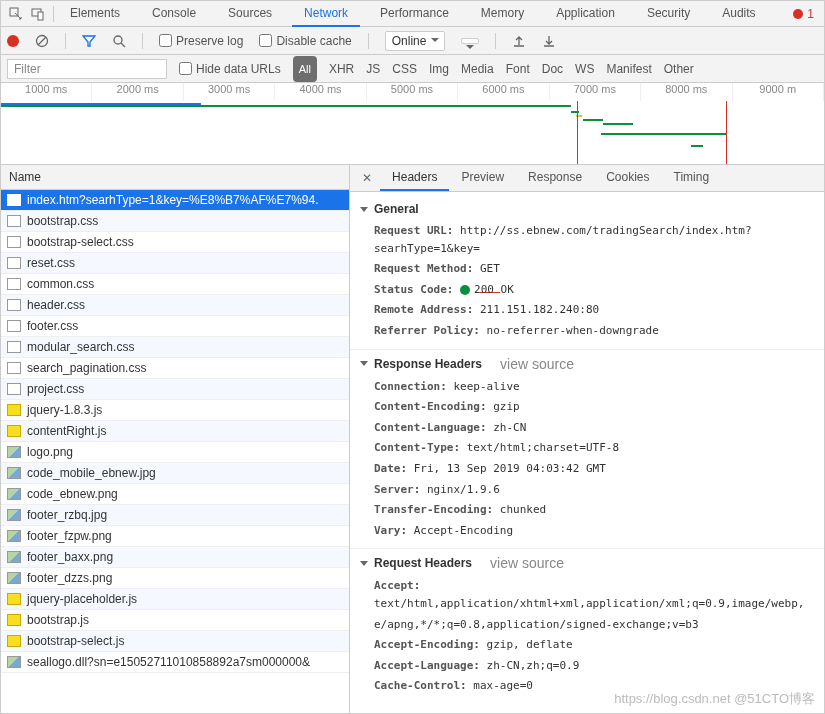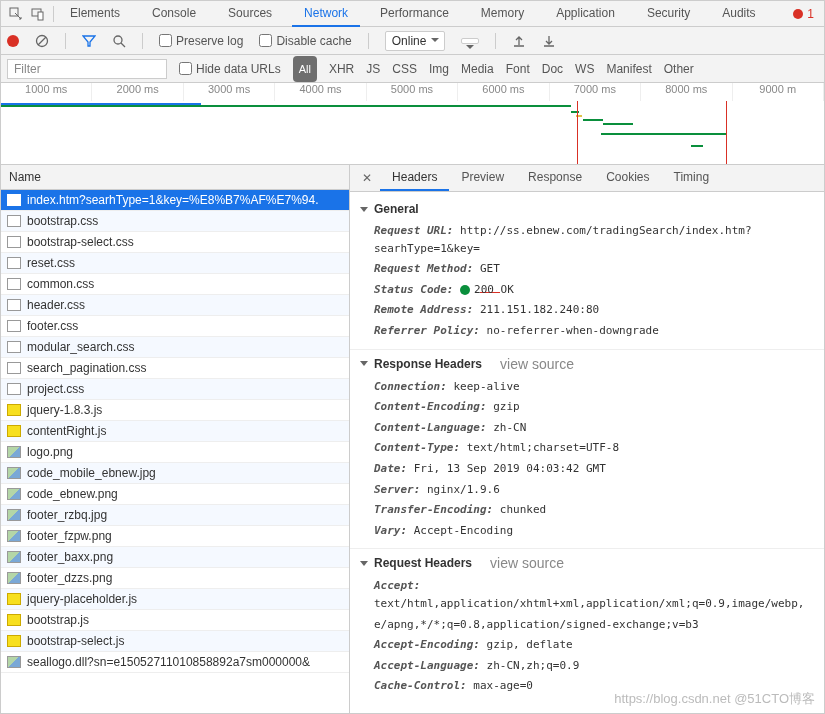--- a/index.html
+++ b/index.html
@@ -62,21 +62,21 @@
 .detail-tabs .close { padding: 0 8px; color: #666; cursor: pointer; }
 .detail-tabs .dtab { padding: 5px 12px; color: #555; cursor: pointer; }
 .detail-tabs .dtab.active { color: #333; border-bottom: 2px solid #1a73e8; }
 
 .detail-body { flex: 1; overflow-y: auto; padding: 4px 0 40px 0; }
 .section { padding: 6px 10px; }
 .section-title { display: flex; align-items: center; gap: 6px; font-weight: bold; color: #333; margin-bottom: 6px; }
 .tri { display: inline-block; border-top: 5px solid #666; border-left: 4px solid transparent; border-right: 4px solid transparent; }
 .view-src { color: #888; font-weight: normal; margin-left: 12px; font-size: 14px; }
 .kv { margin: 3px 0 3px 14px; font-family: Menlo, Consolas, monospace; font-size: 11px; line-height: 1.6; }
-.kv .k { font-weight: bold; color: #555; font-style: italic; }
+.kv .k { font-weight: bold; color: #555; }
 .kv .v { color: #333; }
 .status-dot { display: inline-block; width: 10px; height: 10px; border-radius: 50%; background: #0a8f3c; margin-right: 4px; vertical-align: middle; }
 .underline-red { border-bottom: 1px solid #d93025; padding-bottom: 17px; }
 
 .watermark { position: absolute; right: 10px; bottom: 6px; color: #bbb; font-size: 13px; }
 
 
 svg { display: block; }
 </style>
 </head>

